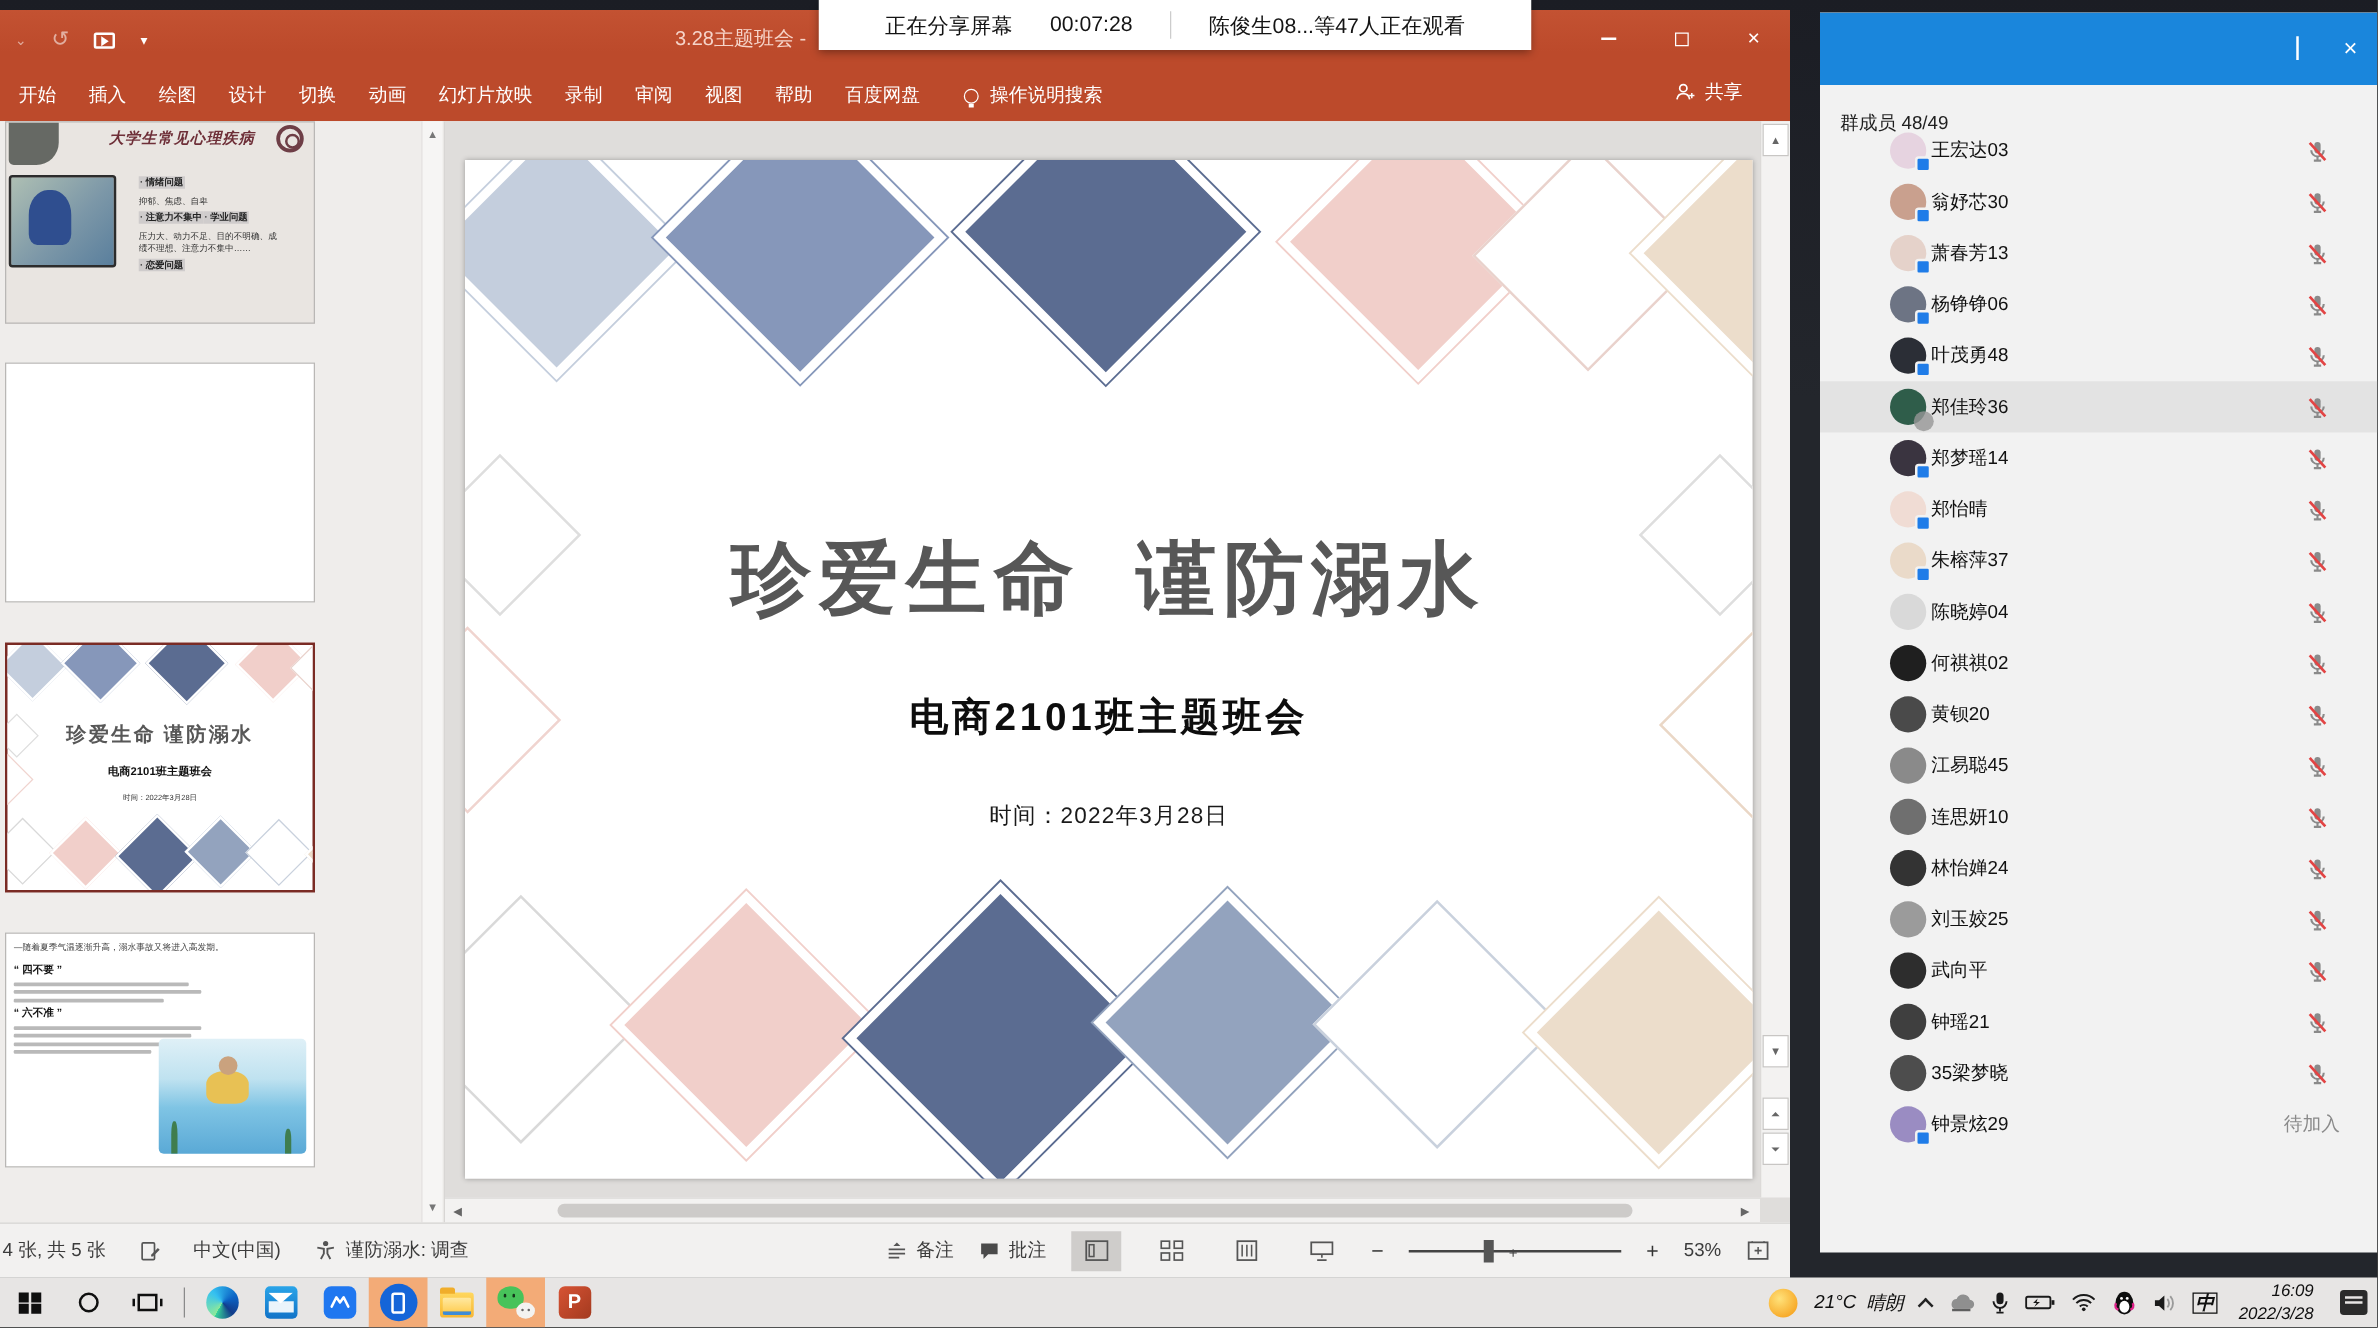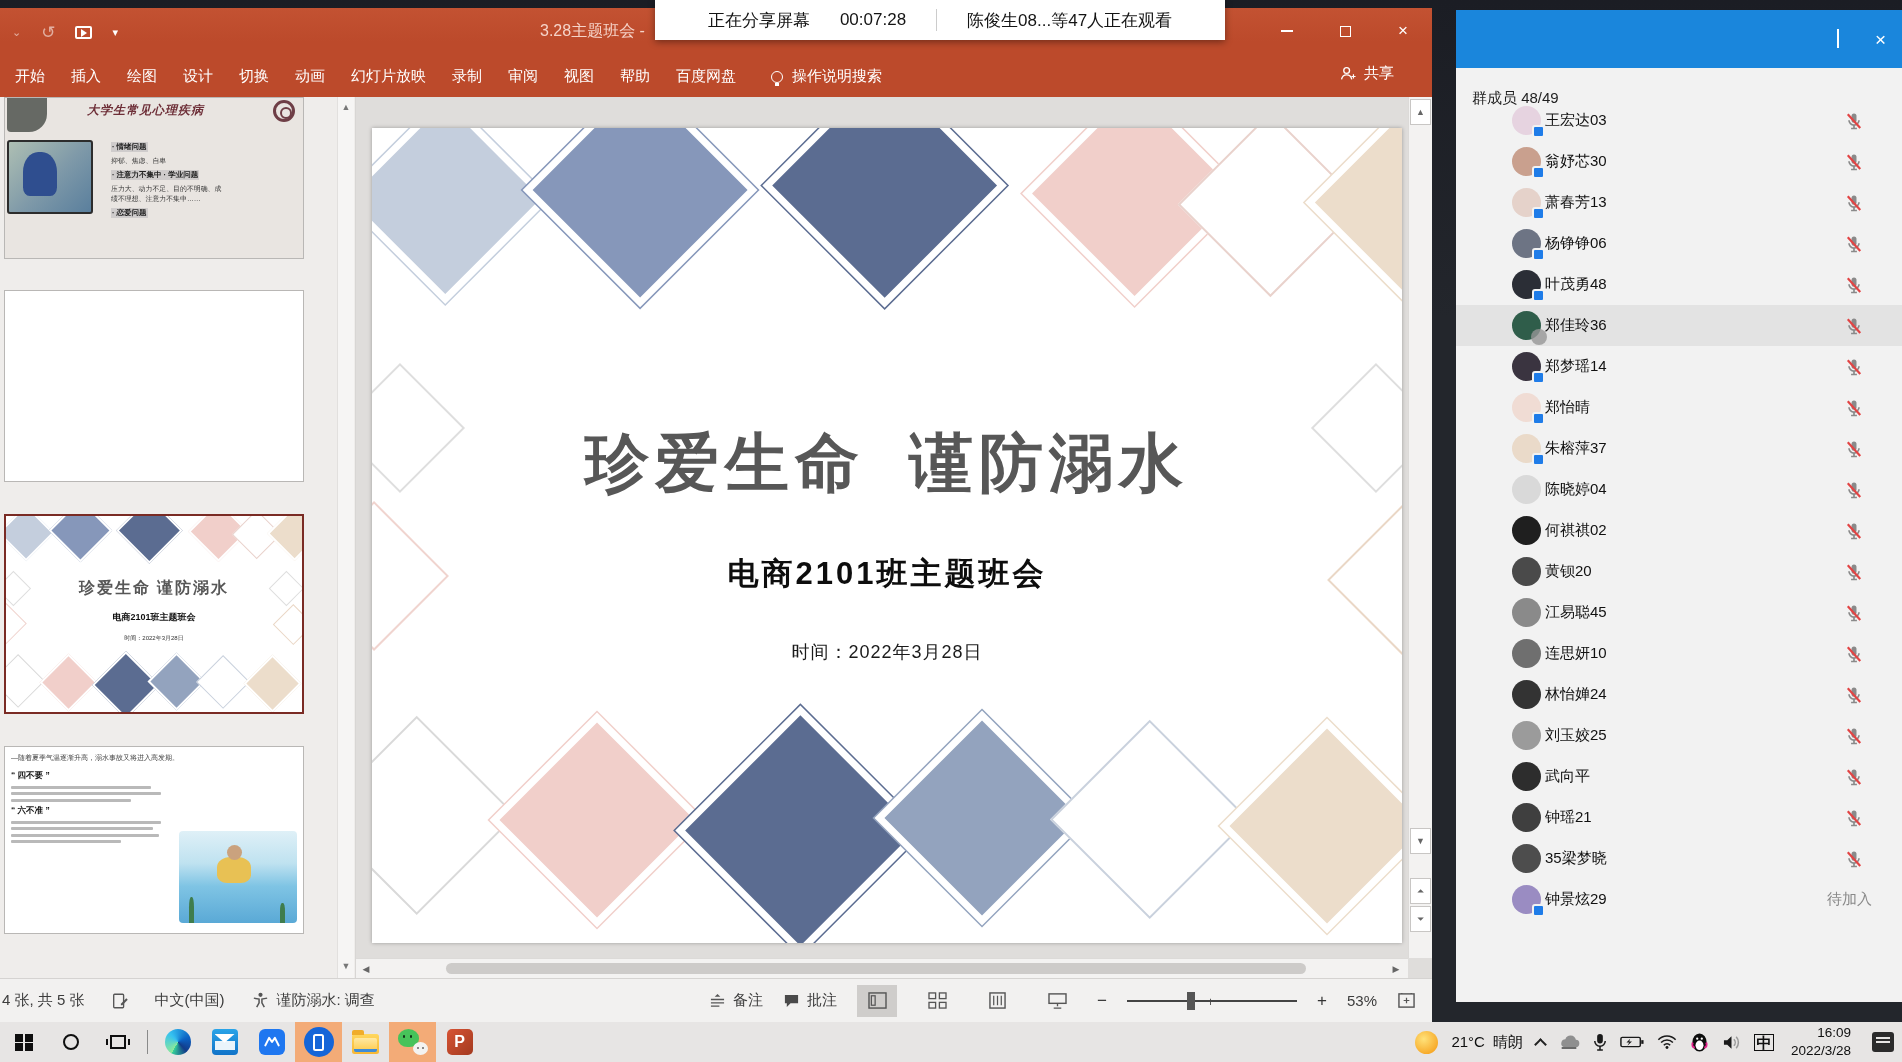--- a/index.html
+++ b/index.html
@@ -29,21 +29,21 @@
           display:flex;align-items:center;color:#fff;font-size:15px;}
   .rtab{padding:0 13px;cursor:default;white-space:nowrap;}
   .tellme{display:flex;align-items:center;gap:9px;margin-left:22px;white-space:nowrap;}
   .bulb{width:12px;height:12px;border:1.6px solid #fff;border-radius:50%;position:relative;}
   .bulb::after{content:"";position:absolute;left:2.5px;top:11px;width:4px;height:3px;background:#fff;}
   .share-btn{position:absolute;right:38px;top:56px;display:flex;align-items:center;gap:8px;color:#fff;font-size:15px;}
 
   
   .workspace{position:absolute;left:0;top:89px;width:100%;height:881px;background:#dfdddb;}
   .thumbs{position:absolute;left:0;top:0;width:356px;height:881px;background:#efedeb;border-right:1px solid #d8d6d4;}
-  .thumb{position:absolute;left:4px;width:300px;background:#fff;border:1px solid #b9b7b5;overflow:hidden;}
+  .thumb{position:absolute;left:4px;width:248px;background:#fff;border:1px solid #b9b7b5;overflow:hidden;}
   .thumb.sel{border:2.5px solid #7a2b24;}
   .tscroll{position:absolute;right:1px;top:0;width:17px;height:100%;background:#f6f5f4;border-left:1px solid #e2e0de;}
   .tscroll .sarrow{position:absolute;left:1px;width:14px;height:16px;color:#777;font-size:9px;text-align:center;line-height:16px;}
 
   
   .t1{background:#e9e5e1;}
   .t1-img-corner{position:absolute;left:2px;top:0px;width:40px;height:34px;background:#3a3f3a;border-radius:0 0 18px 4px;opacity:.75;}
   .t1-title{position:absolute;left:82px;top:4px;font-size:12px;font-weight:bold;color:#6e2f38;
             font-family:"Liberation Serif","DejaVu Serif",serif;letter-spacing:1px;font-style:italic;}
   .t1-logo{position:absolute;right:8px;top:2px;width:22px;height:22px;border:3px solid #6e3e46;border-radius:50%;}
@@ -158,21 +158,21 @@
   .wechat-ico{position:relative;width:30px;height:26px;}
   .wc-big{position:absolute;left:0;top:0;width:21px;height:18px;background:#47c35a;border-radius:50% 50% 45% 45%;}
   .wc-big::before,.wc-big::after{content:"";position:absolute;top:6px;width:2.6px;height:2.6px;border-radius:50%;background:#14351a;}
   .wc-big::before{left:5px;} .wc-big::after{left:12px;}
   .wc-small{position:absolute;right:0;bottom:0;width:15px;height:13px;background:#f3f3f1;border-radius:50%;}
   .wc-small::before,.wc-small::after{content:"";position:absolute;top:4.5px;width:2px;height:2px;border-radius:50%;background:#666;}
   .wc-small::before{left:4px;} .wc-small::after{left:9px;}
   .ppt-ico{width:26px;height:26px;border-radius:5px;background:linear-gradient(135deg,#d75334,#a33a1f);
            display:grid;place-items:center;color:#fff;font-weight:bold;font-size:16px;}
 
-  .tray{margin-left:auto;display:flex;align-items:center;gap:13px;padding-right:8px;}
+  .tray{margin-left:auto;display:flex;align-items:center;gap:13px;padding-right:8px;font-style:italic;}
   .sun{width:23px;height:23px;border-radius:50%;background:radial-gradient(circle at 38% 35%,#ffe27a,#f7a928 75%);}
   .weather-txt{font-size:15px;color:#0f0f0f;display:flex;gap:8px;}
   .chev-up{width:9px;height:9px;border-top:2px solid #222;border-left:2px solid #222;transform:rotate(45deg);margin-top:4px;}
   .ime{font-size:15px;font-weight:bold;color:#0f0f0f;border:1.5px solid #0f0f0f;padding:0 1.5px;line-height:15px;}
   .clock{font-size:13.5px;color:#0f0f0f;text-align:right;line-height:1.3;margin-left:4px;}
   .notif{width:22px;height:20px;background:#2b2b2b;border-radius:3px;position:relative;margin-left:8px;}
   .notif::after{content:"";position:absolute;left:4px;top:5px;width:14px;height:2px;background:#e7e5e4;box-shadow:0 4px 0 #e7e5e4;}
   .tray svg{display:block;}
 </style>
 </head>

